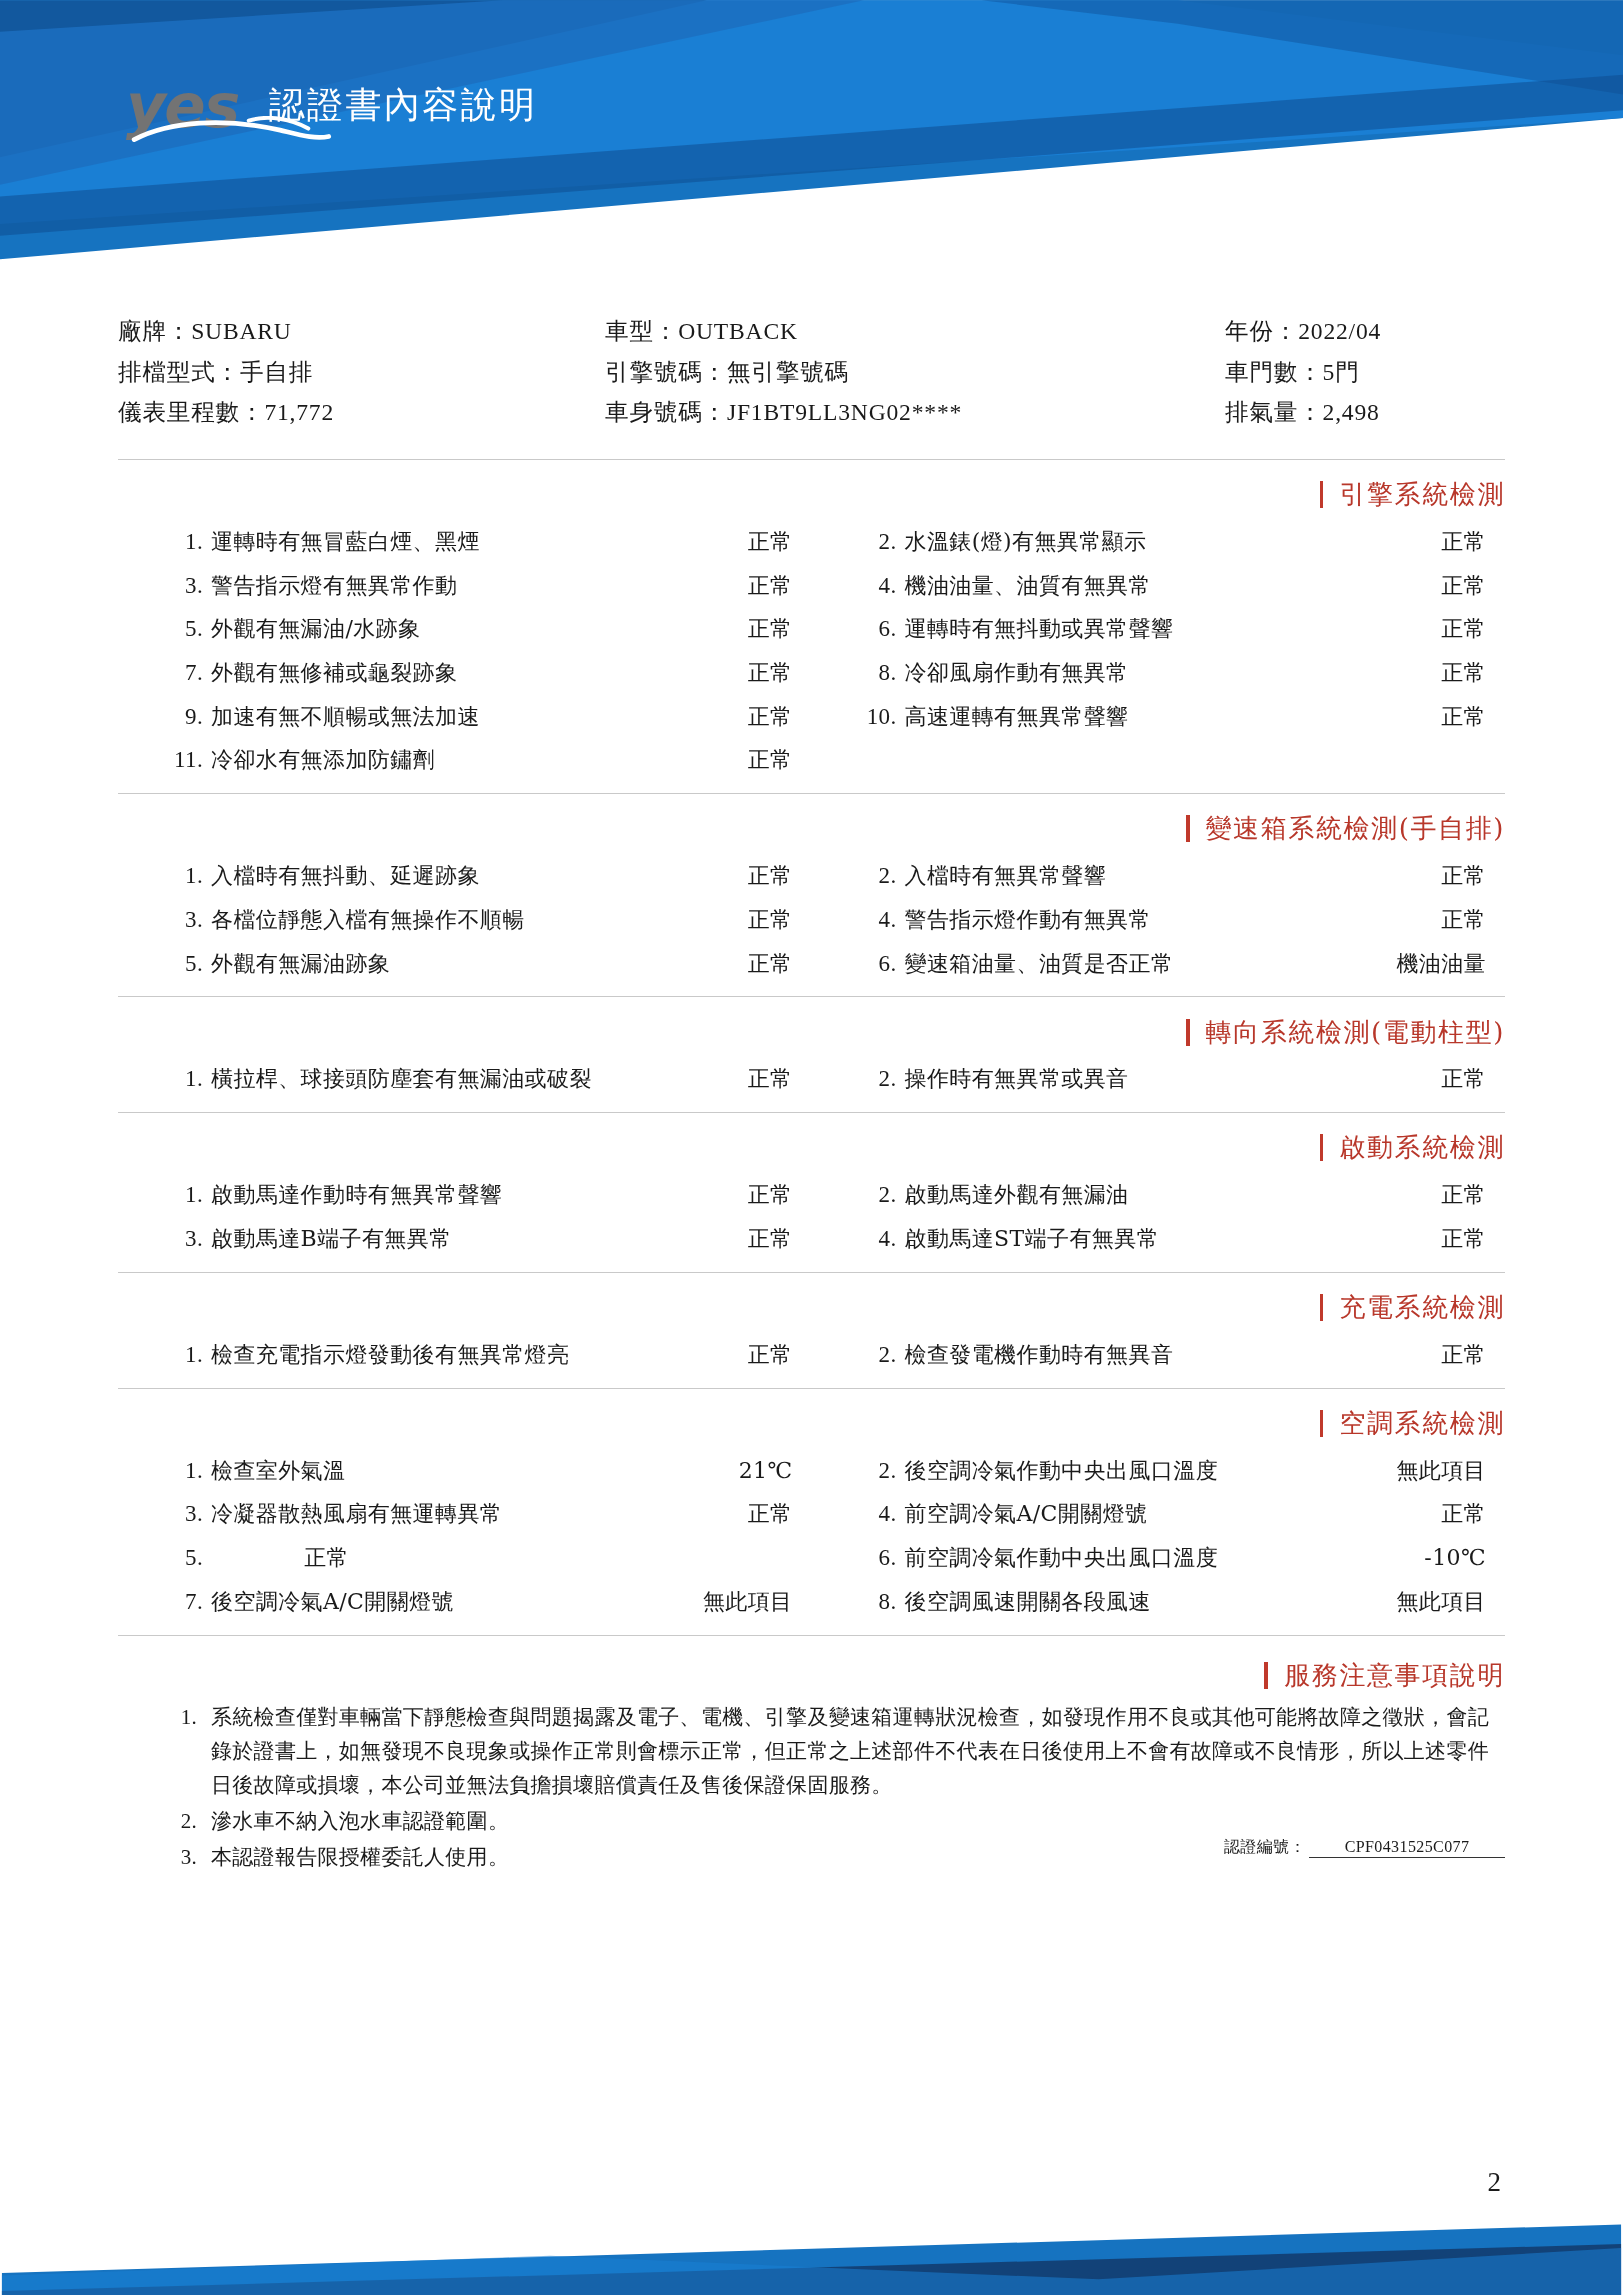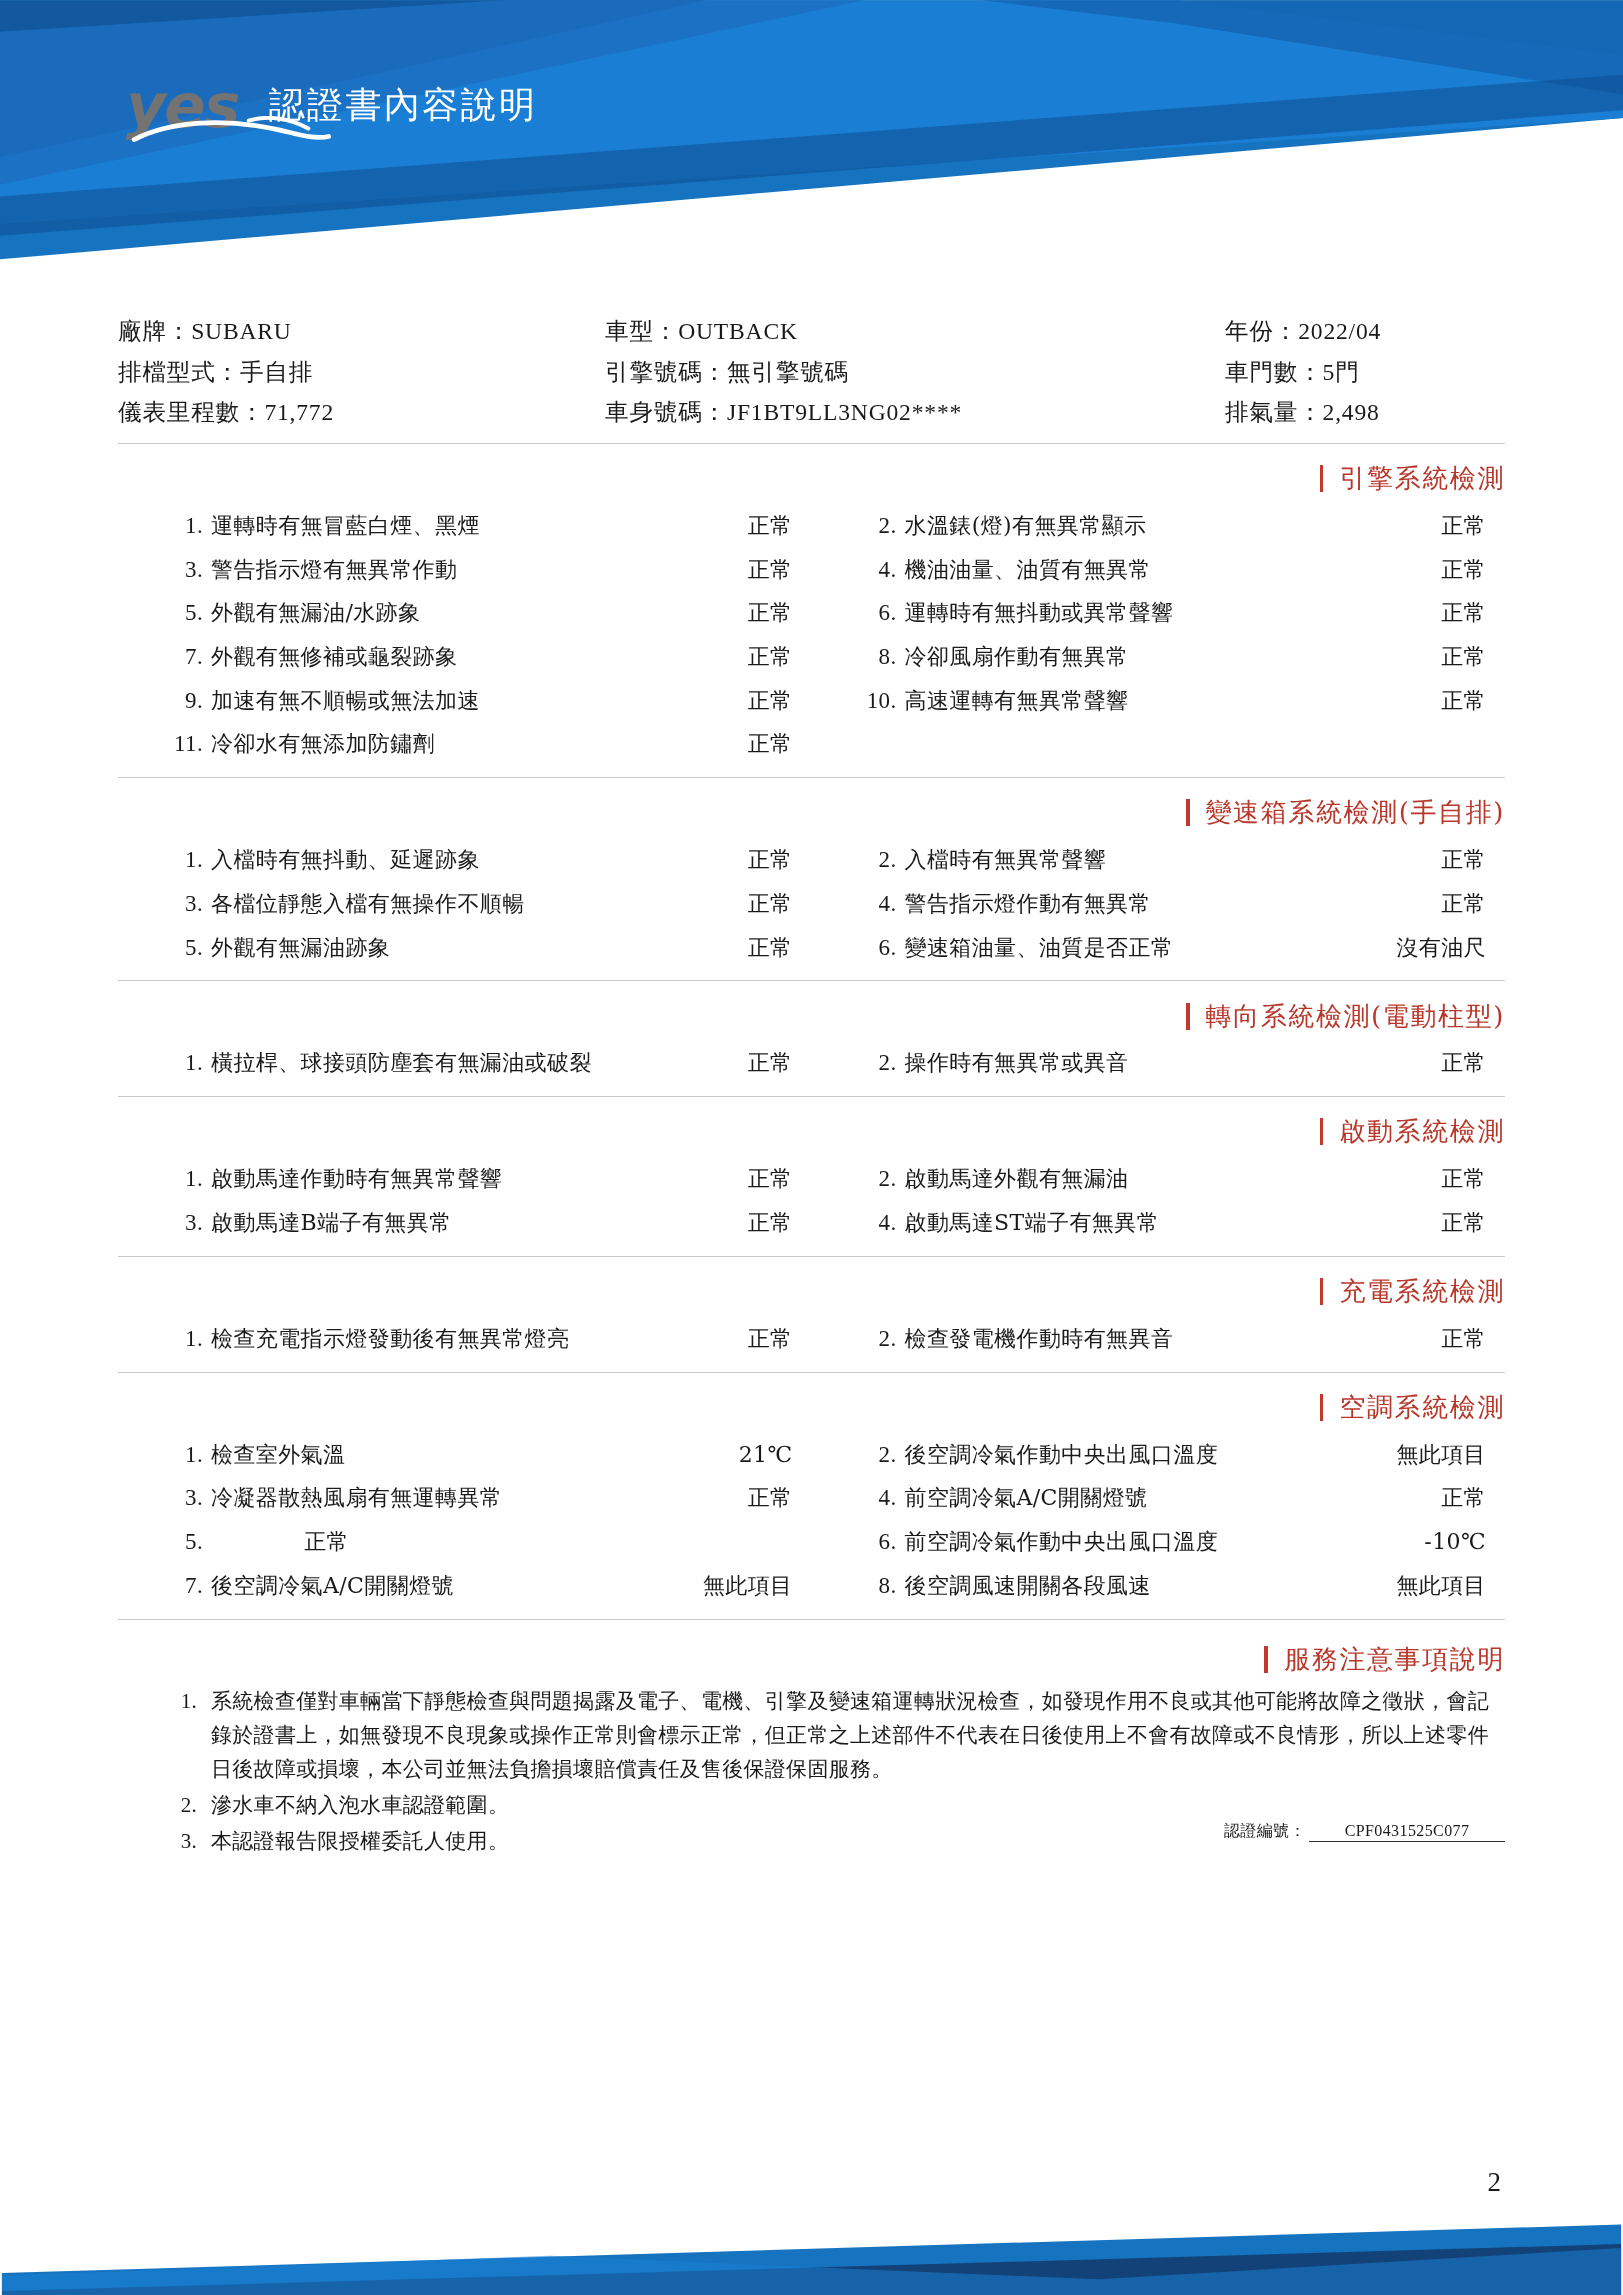--- a/index.html
+++ b/index.html
@@ -63,21 +63,21 @@
   .page {
     position: absolute;
     top: 292px;
     left: 0;
     width: 1623px;
   }
 
   
   .vehicle-info {
     margin: 19px 118px 0 118px;
-    padding-bottom: 10px;
+    padding-bottom: 26px;
     border-bottom: 1.6px solid #c9c9c9;
   }
   .vi-row {
     display: flex;
     font-size: 23.6px;
     line-height: 1.72;
     letter-spacing: 0.8px;
   }
   .vi-c1 { width: 487px; }
   .vi-c2 { width: 620px; }
@@ -346,21 +346,21 @@
           <span class="val">正常</span>
         </div>
       <div class="item">
           <span class="num">5.</span>
           <span class="txt">外觀有無漏油跡象</span>
           <span class="val">正常</span>
         </div>
       <div class="item">
           <span class="num">6.</span>
           <span class="txt">變速箱油量、油質是否正常</span>
-          <span class="val">沒有油尺</span>
+          <span class="val">機油油量</span>
         </div>
     </div>
   </div>
 
   <div class="section">
     <div class="sec-head">
       <span class="sec-bar"></span>
       <span class="sec-title">轉向系統檢測(電動柱型)</span>
     </div>
     <div class="items">

